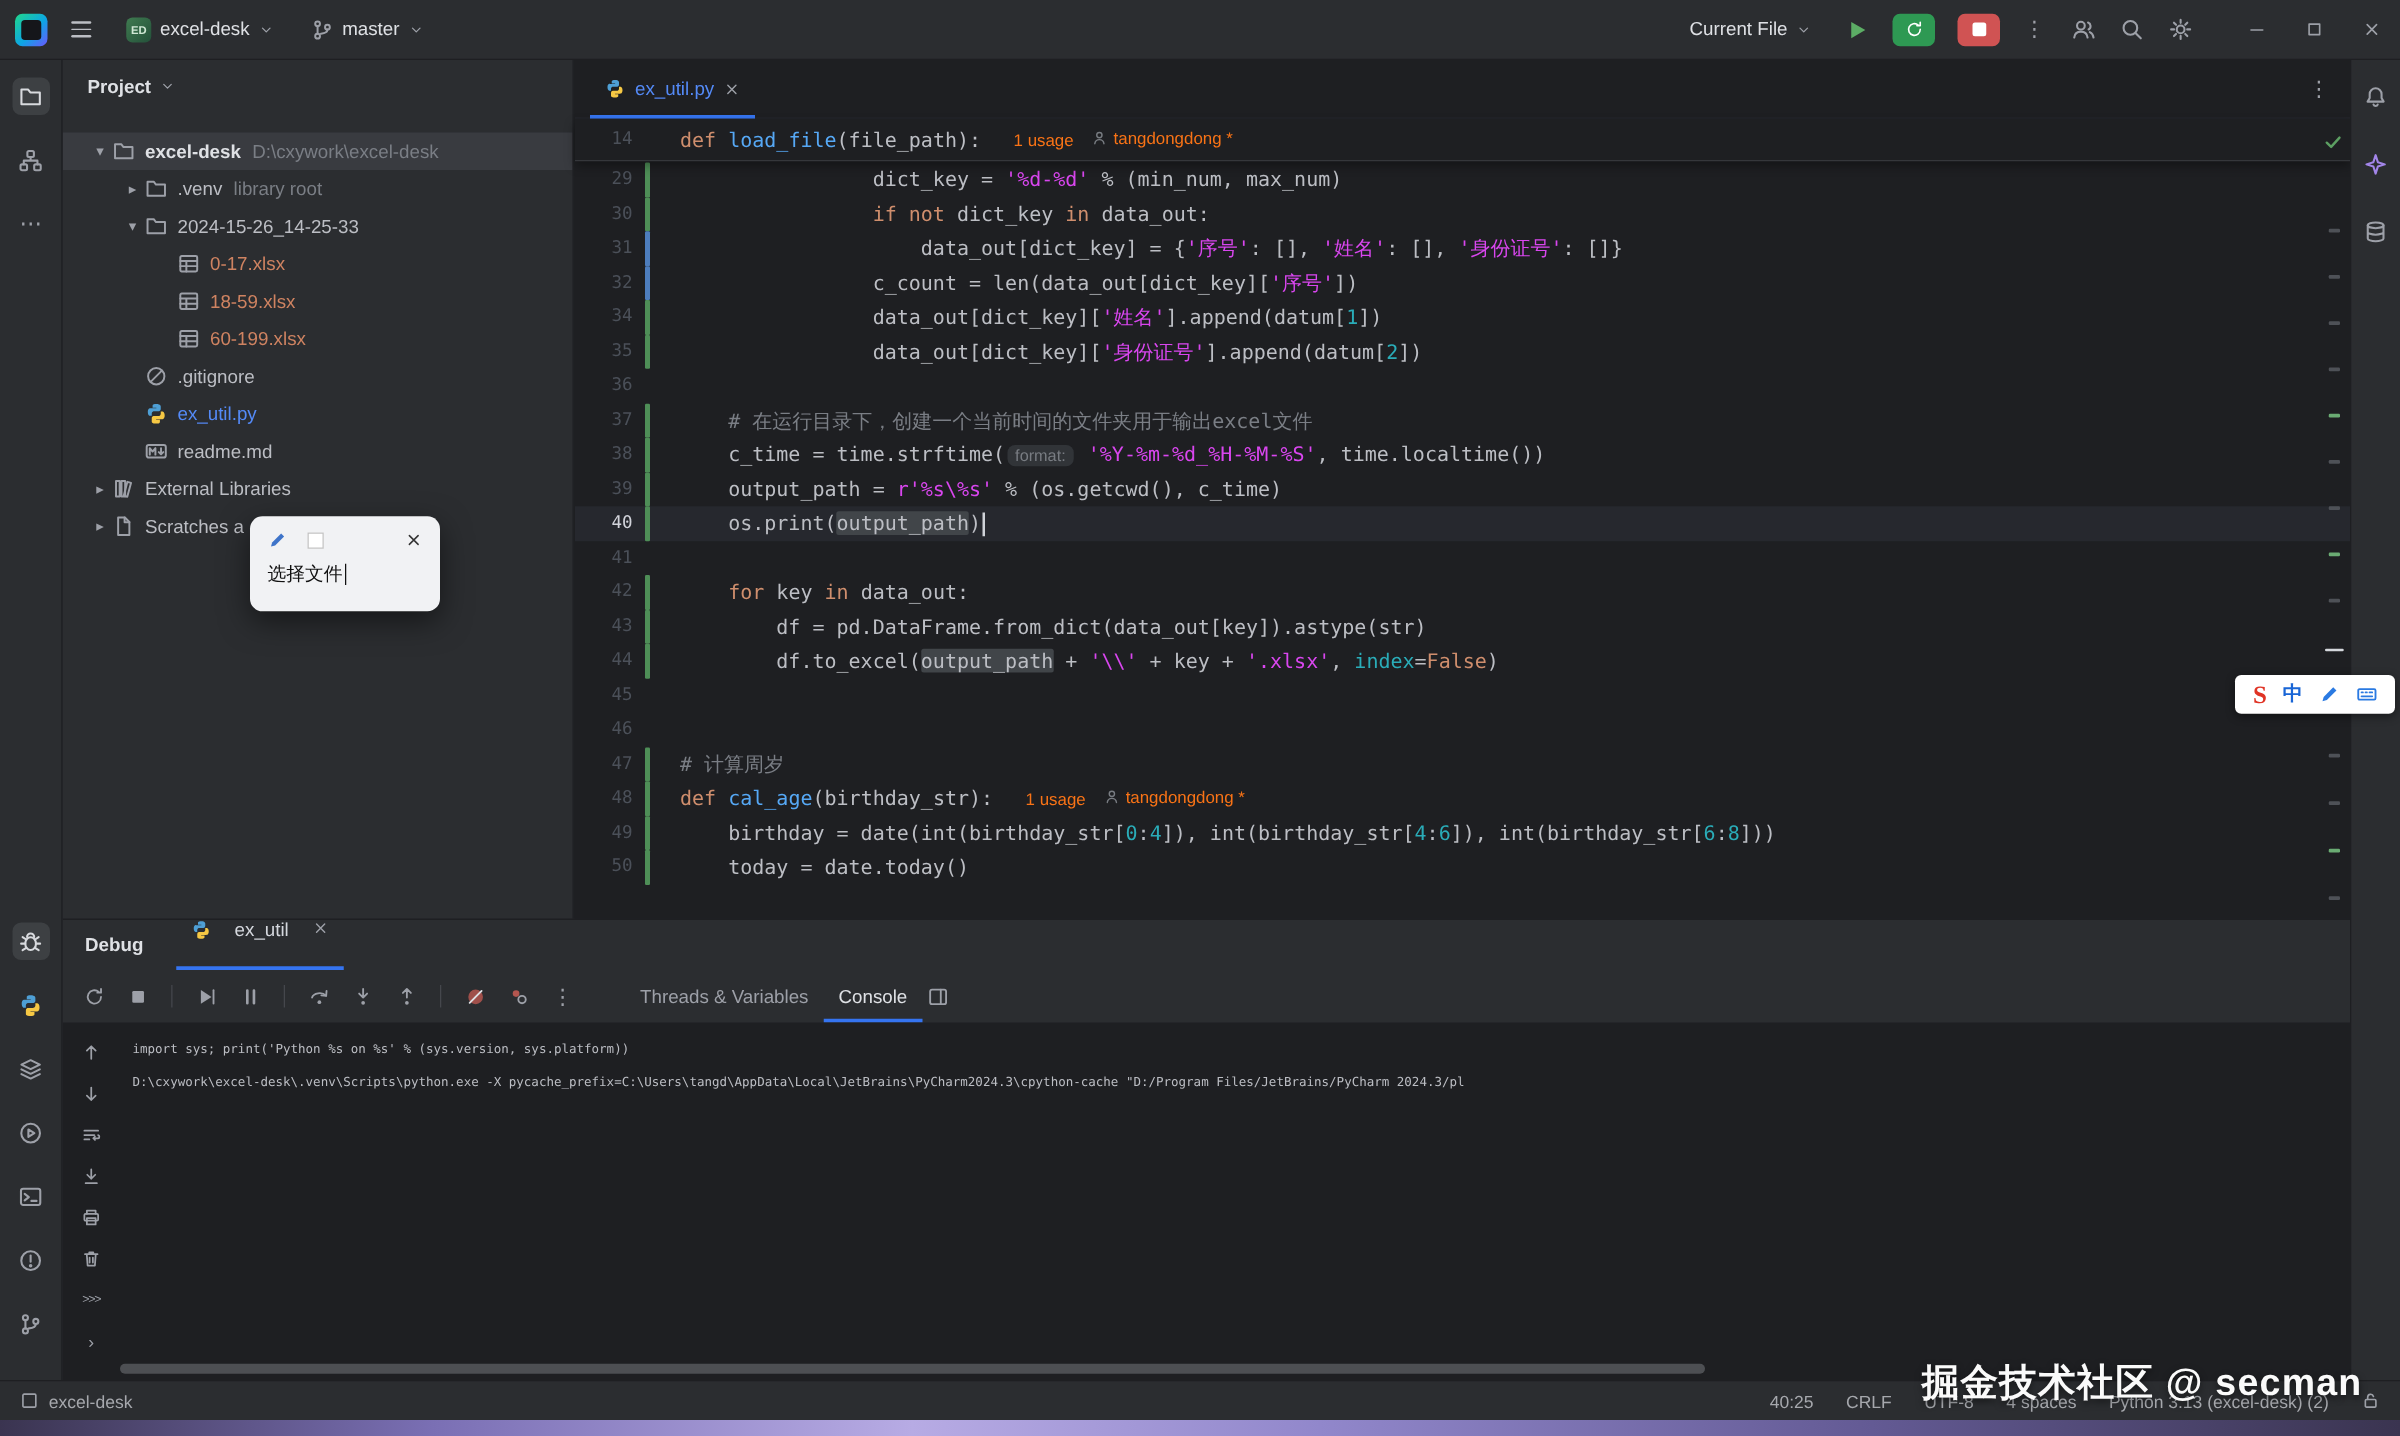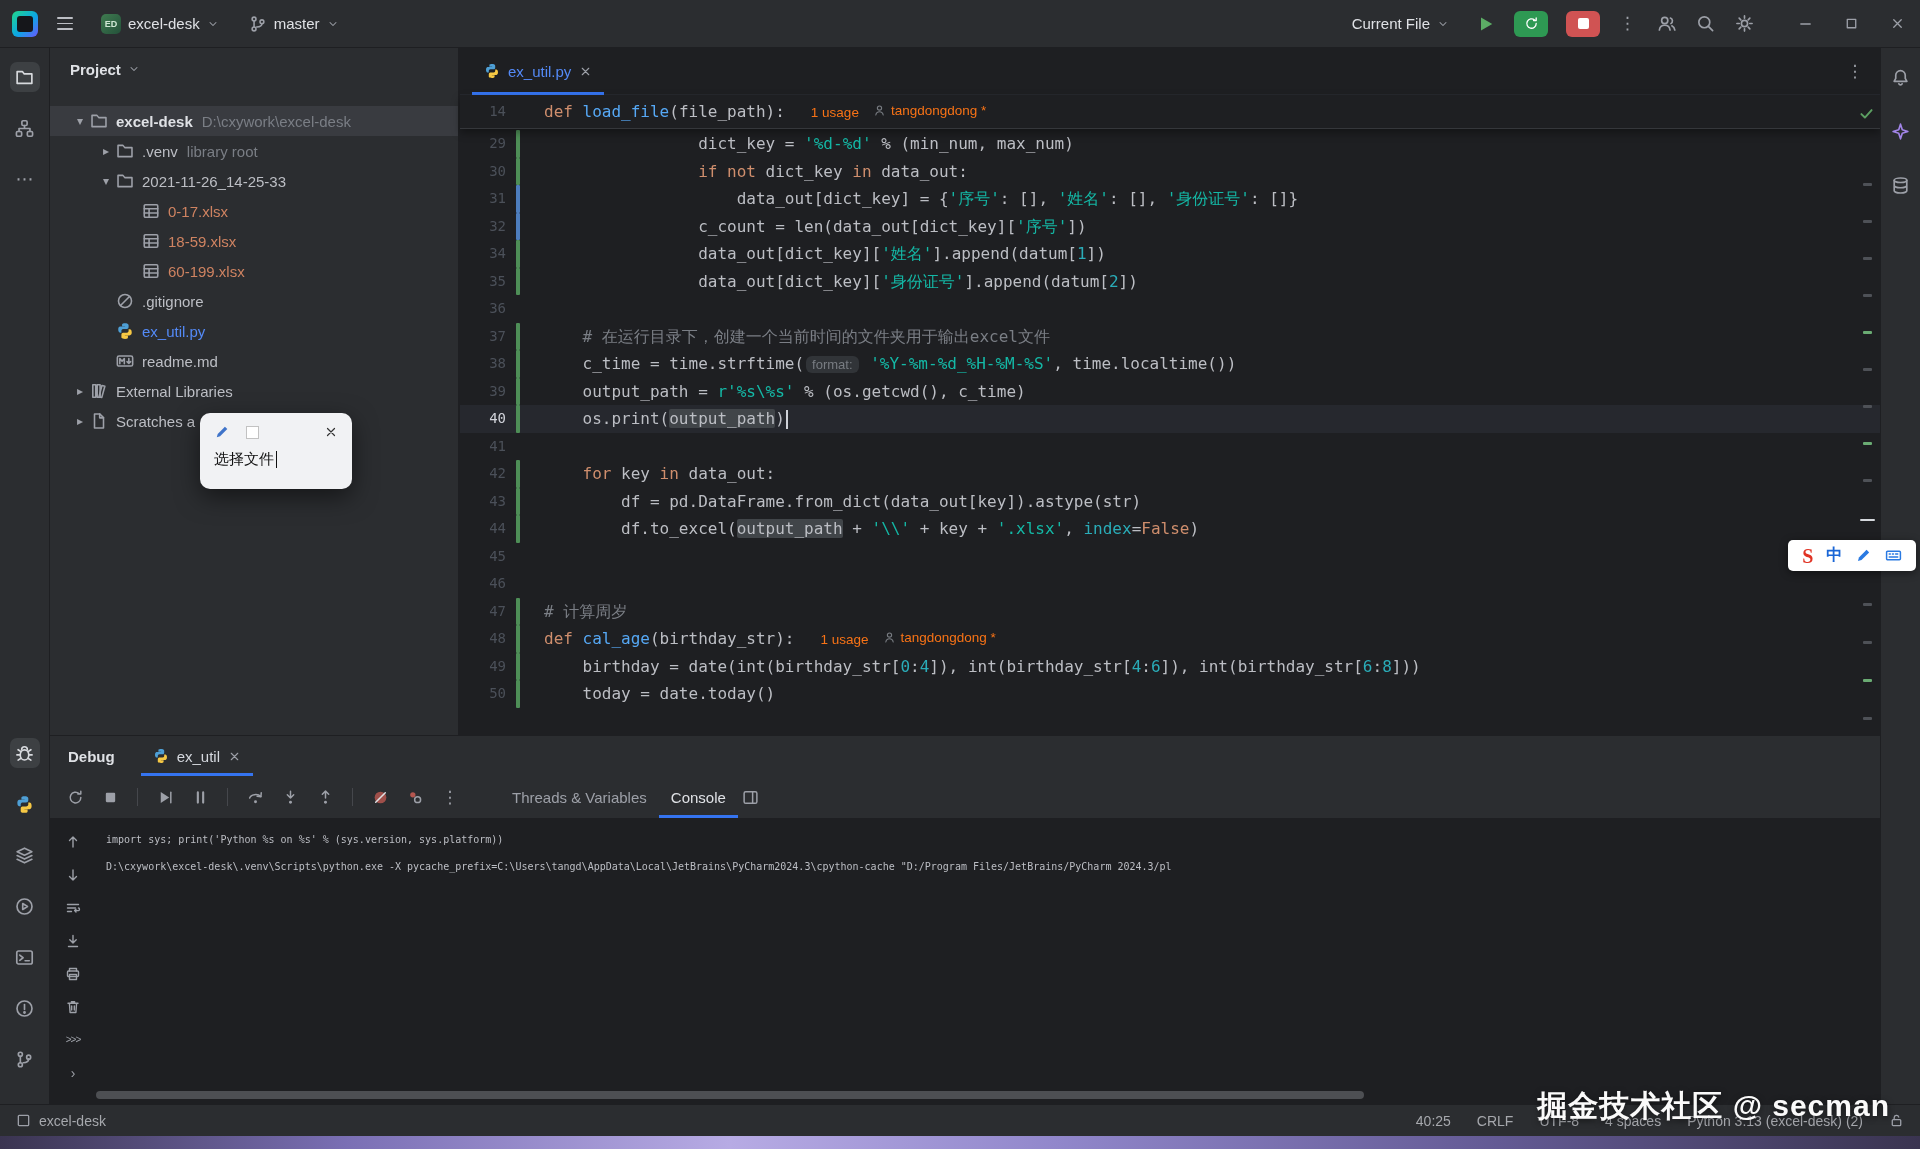--- a/index.html
+++ b/index.html
@@ -63,36 +63,36 @@
 #code-lines{flex:1;overflow:hidden;padding-top:1px}
 .cl{display:flex;height:27.5px;align-items:center;white-space:pre;font-family:"DejaVu Sans Mono",monospace;font-size:16px;line-height:27.5px}
 #sticky-line .cl{height:33px}
 .ln{width:46px;text-align:right;color:#4b5059;font-size:14px;flex:none}
 .cbar{width:4px;height:100%;margin-left:10px;flex:none;border-radius:1px;background:transparent}
 .cbar.green{background:#4e8e57}
 .cbar.blue{background:#4d7dbd}
 .ctext{margin-left:24px}
 .cl.current{background:#26282e}
 .cl.current .ln{color:#d1d3da}
-.tk-t{color:#bcbec4}.tk-k{color:#cf8e6d}.tk-s{color:#14b8a6}.tk-n{color:#2aacb8}.tk-c{color:#7a7e85}.tk-f{color:#56a8f5}
+.tk-t{color:#bcbec4}.tk-k{color:#cf8e6d}.tk-s{color:#d946ef}.tk-n{color:#2aacb8}.tk-c{color:#7a7e85}.tk-f{color:#56a8f5}
 .tk-h{background:#313438;color:#787c82;border-radius:6px;padding:1px 6px;font-size:13px;font-family:"Liberation Sans",sans-serif;margin:0 2px}
 .tk-hl{color:#bcbec4;background:#414549;border-radius:2px}
 .caret{display:inline-block;width:2px;height:19px;background:#cfd2d8;vertical-align:middle;margin-left:1px}
 .lens{font-family:"Liberation Sans",sans-serif;font-size:13.5px;color:#f97316;margin-left:26px;display:inline-flex;align-items:center;gap:5px}
 .lens.author{margin-left:14px}
 .lens .ico{width:13px;height:13px;color:#787c82}
 .stripe{position:absolute;top:47px;right:0;width:26px;bottom:0;z-index:4}
 .mark{position:absolute;right:8px;width:9px;height:3px;border-radius:1px}
 .stripe .check{position:absolute;top:10px;right:5px;width:17px;height:17px}
 
 
 .debug{position:absolute;left:50px;right:40px;top:735px;bottom:45px;display:flex;flex-direction:column;background:#2b2d30;border-top:1px solid #1e1f22;z-index:6}
 .dhead{height:40px;display:flex;align-items:center;padding-left:18px;flex:none}
 .dtitle{font-weight:700;color:#dfe1e5;margin-right:26px}
-.dtab{height:40px;display:flex;align-items:center;gap:8px;padding:0 12px;position:relative;color:#d5d8de}
+.dtab{height:40px;display:flex;gap:19px;padding:0 12px;position:relative;color:#d5d8de}
 .dtab::after{content:"";position:absolute;left:0;right:0;bottom:0;height:3px;background:#3574f0}
 .dtools{height:42px;display:flex;align-items:center;padding-left:12px;flex:none}
 .dtools .ibox{width:26px;height:26px;margin:0 9px 0 0;border-radius:6px}
 .dtools .ibox .ico{width:17px;height:17px}
 .tsep{width:1px;height:18px;background:#45474c;margin:0 14px 0 5px;flex:none}
 .green-i{color:#5cad65}.red-i{color:#d05353}
 .vtabs{display:flex;margin-left:28px;height:42px}
 .vtab{height:42px;display:flex;align-items:center;padding:0 12px;color:#9da0a8;position:relative}
 .vtab.active{color:#dfe1e5}
 .vtab.active::after{content:"";position:absolute;left:0;right:0;bottom:0;height:3px;background:#3574f0}
@@ -370,21 +370,21 @@
           <span class="tlabel">.venv</span>
           <span class="thint">library root</span>
         </div>
         <div class="trow" style="padding-left: 46px;">
           <span class="tchev">▾</span>
           <span class="ico">
             <svg viewBox="0 0 16 16">
               <path d="M1.8 3h4.4l1.6 2h6.4v8H1.8z"></path>
             </svg>
           </span>
-          <span class="tlabel">2021-11-26_14-25-33</span>
+          <span class="tlabel">2024-15-26_14-25-33</span>
         </div>
         <div class="trow" style="padding-left: 72px;">
           <span class="tchev"></span>
           <span class="ico">
             <svg viewBox="0 0 16 16">
               <rect x="2" y="2.5" width="12" height="11" rx="1"></rect>
               <path d="M2 6h12M2 9.7h12M6.3 6v7.5"></path>
             </svg>
           </span>
           <span class="tlabel" style="color: rgb(207, 131, 97);">0-17.xlsx</span>

